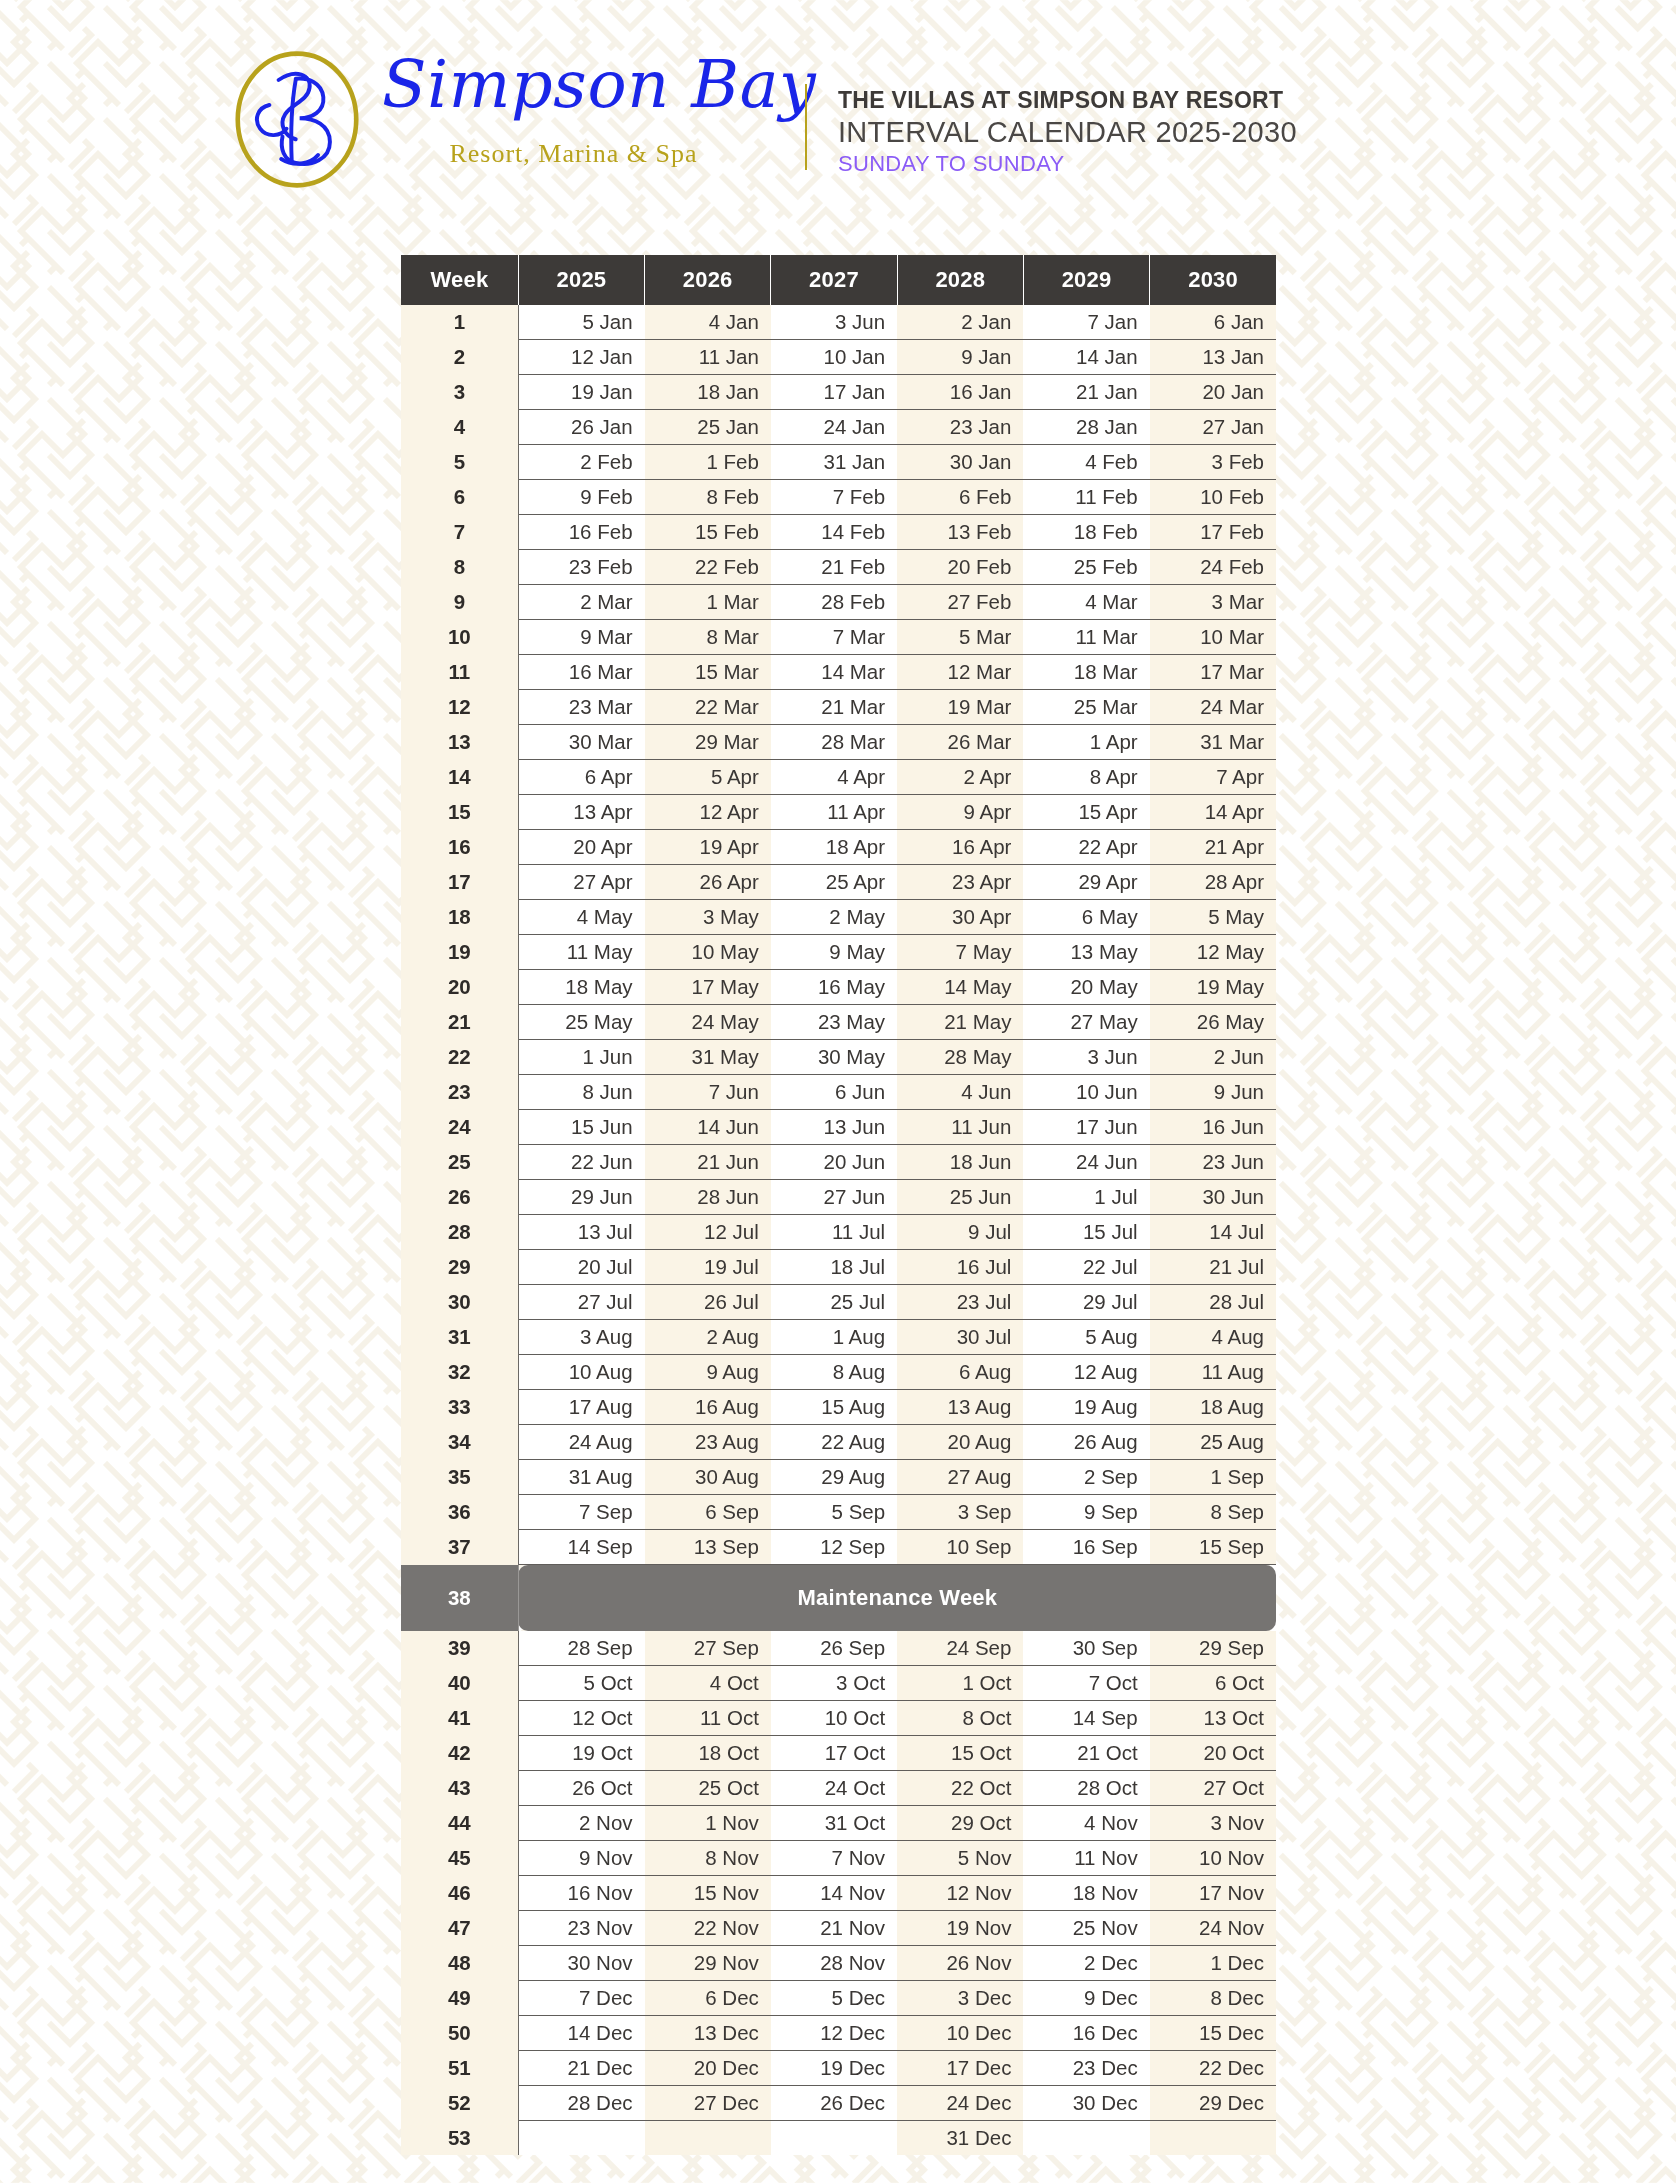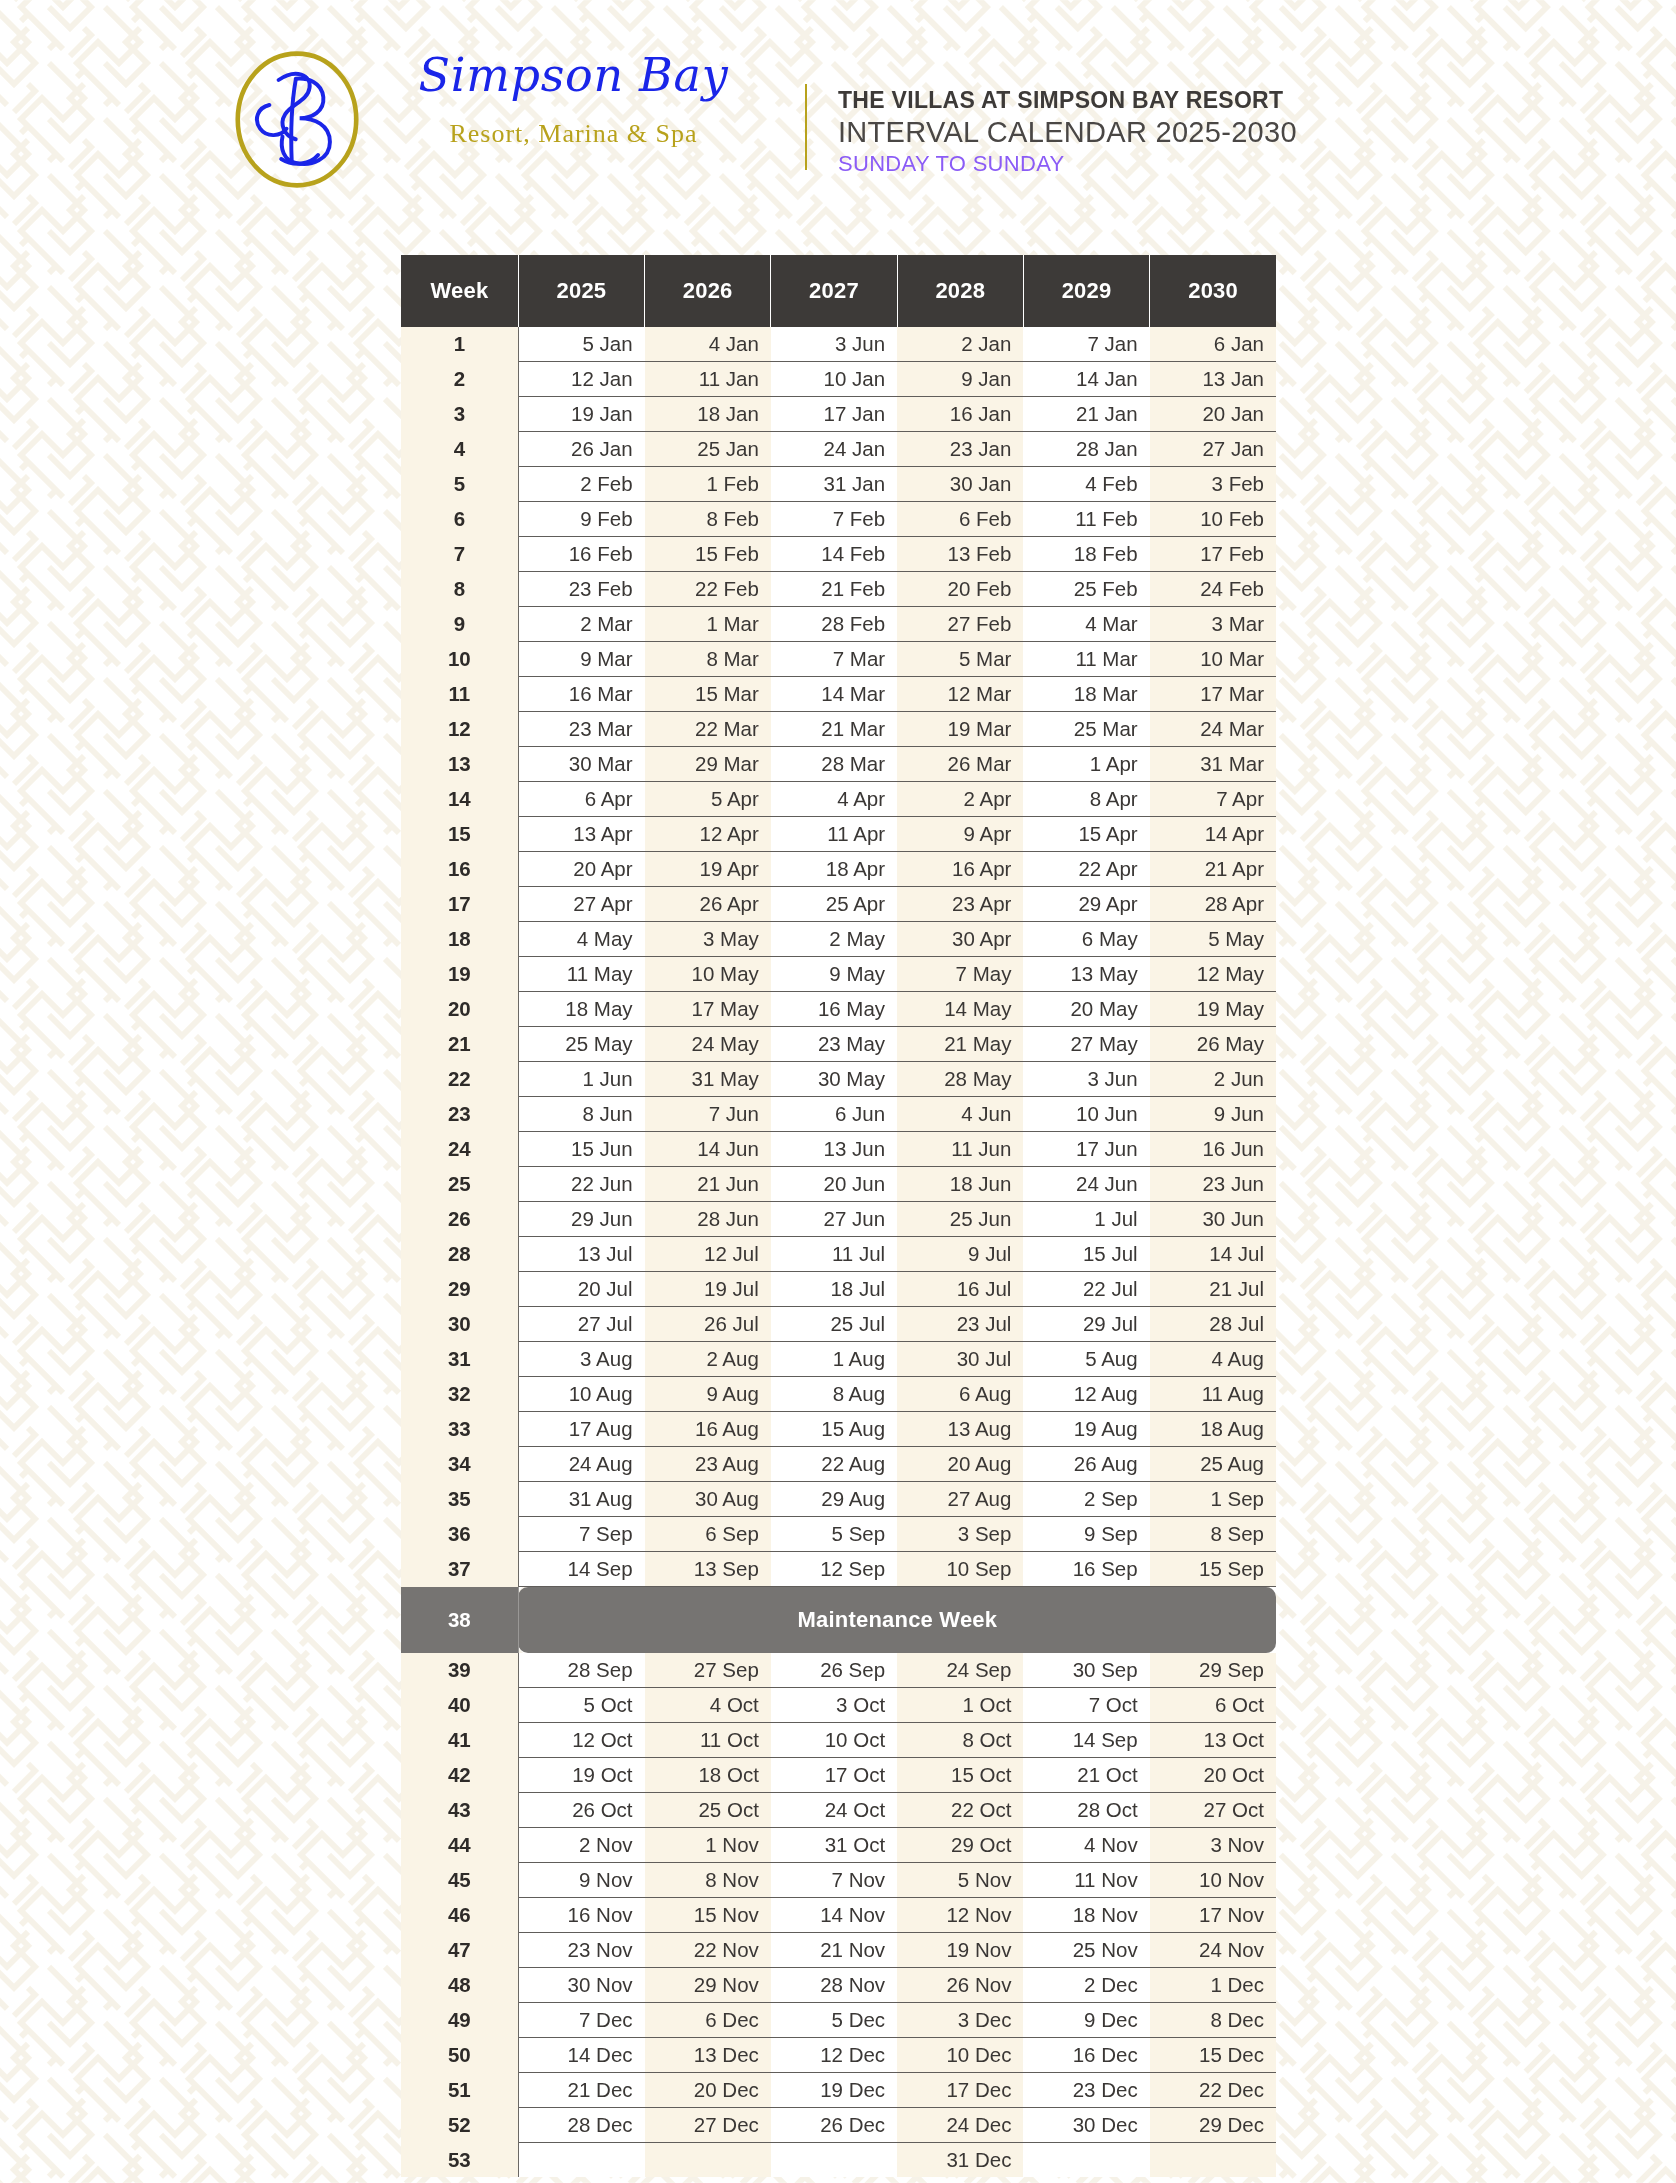--- a/index.html
+++ b/index.html
@@ -56,21 +56,21 @@
     left: 164px;
     top: 1.3px;
     width: 383px;
     text-align: center;
   }
 
   .brand-script {
     font-family: "DejaVu Serif", serif;
     font-style: italic;
     font-weight: 400;
-    font-size: 46px;
+    font-size: 65px;
     color: #1a25e8;
     letter-spacing: 0.7px;
     line-height: 1.02;
     white-space: nowrap;
   }
 
   .brand-sub {
     font-family: Liberation Serif, serif;
     font-size: 26px;
     color: #b8a21c;
@@ -143,21 +143,21 @@
   table#calendar col.c-year { width: 126px; }
 
   
   #calendar thead th {
     background: #3d3a38;
     color: #ffffff;
     font-size: 22px;
     font-weight: bold;
     height: 48px;
     text-align: center;
-    padding: 12px;
+    padding: 1px;
     border-right: 1.3px solid #ffffff;
     letter-spacing: 0.2px;
   }
   #calendar thead th:last-child { border-right: none; }
 
   
   #calendar tbody td {
     height: 34px;
     font-size: 20.5px;
     color: #3a3735;

